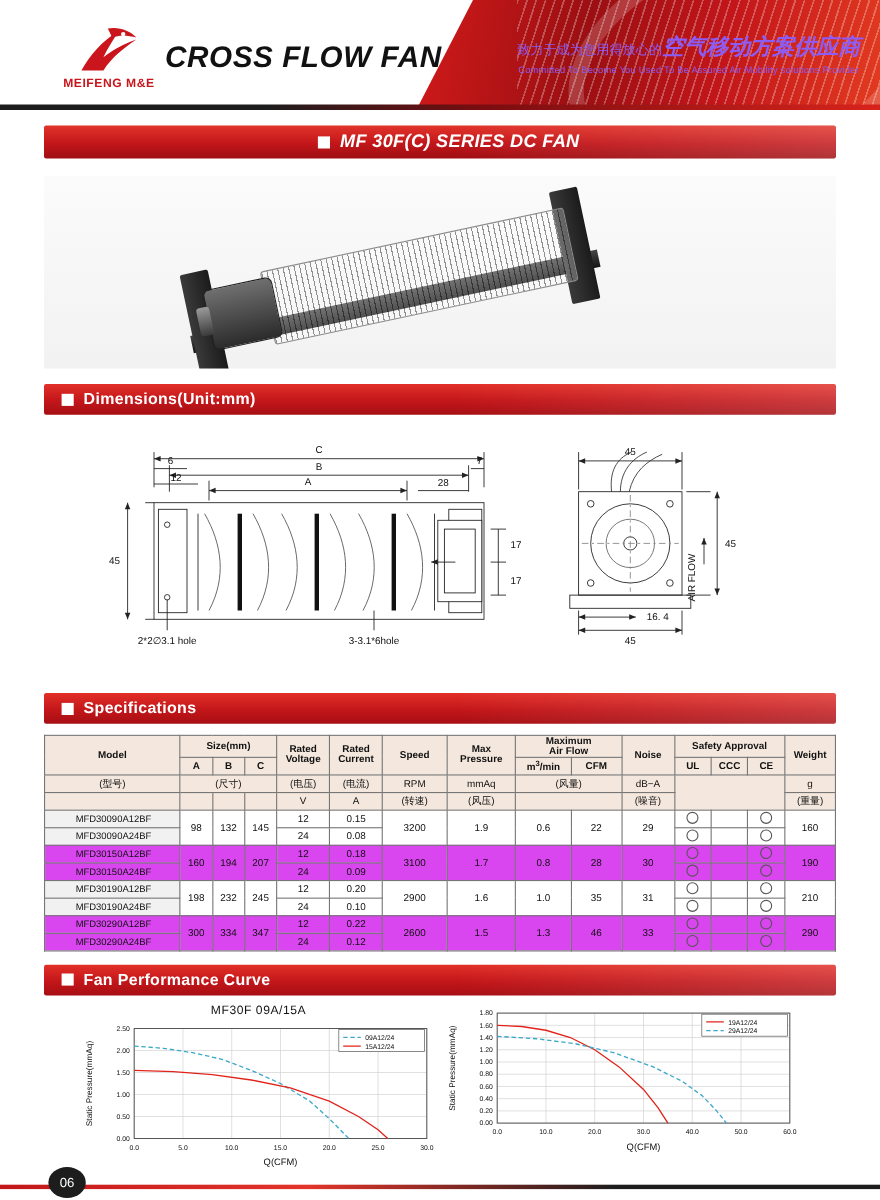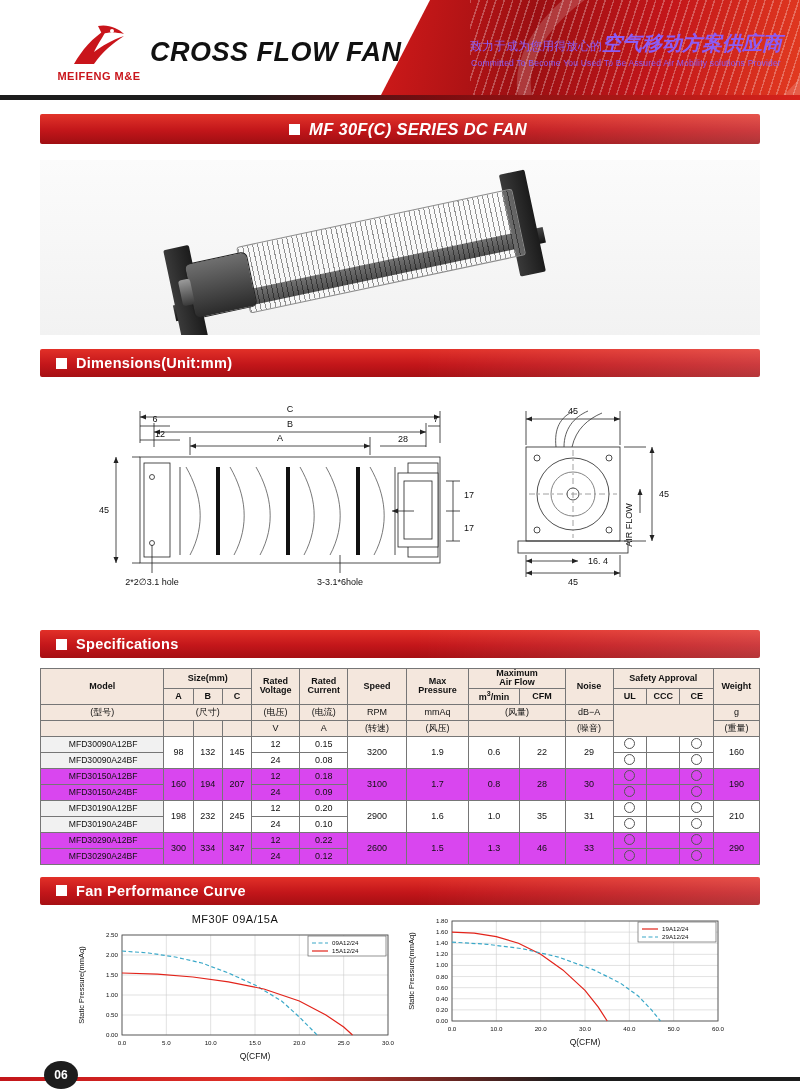--- a/index.html
+++ b/index.html
@@ -141,21 +141,21 @@
   }
   .sup{font-size:7px;vertical-align:super;}
 
   
   .curves{margin:8px 40px 0 40px;display:flex;justify-content:center;}
   .curve-box{width:330px;position:relative;}
   .curve-title{text-align:center;font-size:11px;letter-spacing:.5px;margin-bottom:2px;}
 
   
   .footer{
-    position:absolute;left:0;bottom:0;width:100%;height:34px;font-weight:bold;
+    position:absolute;left:0;bottom:0;width:100%;height:34px;
   }
   .footer-bar{
     position:absolute;left:0;bottom:10px;width:100%;height:4px;
     background:linear-gradient(90deg,#c3161a 0%,#e2342a 35%,#1d1d1d 70%,#1d1d1d 100%);
   }
   .page-badge{
     position:absolute;left:44px;bottom:2px;width:34px;height:28px;border-radius:50%;
     background:#1d1d1d;color:#fff;font-size:12px;display:flex;align-items:center;justify-content:center;
   }
 </style>

